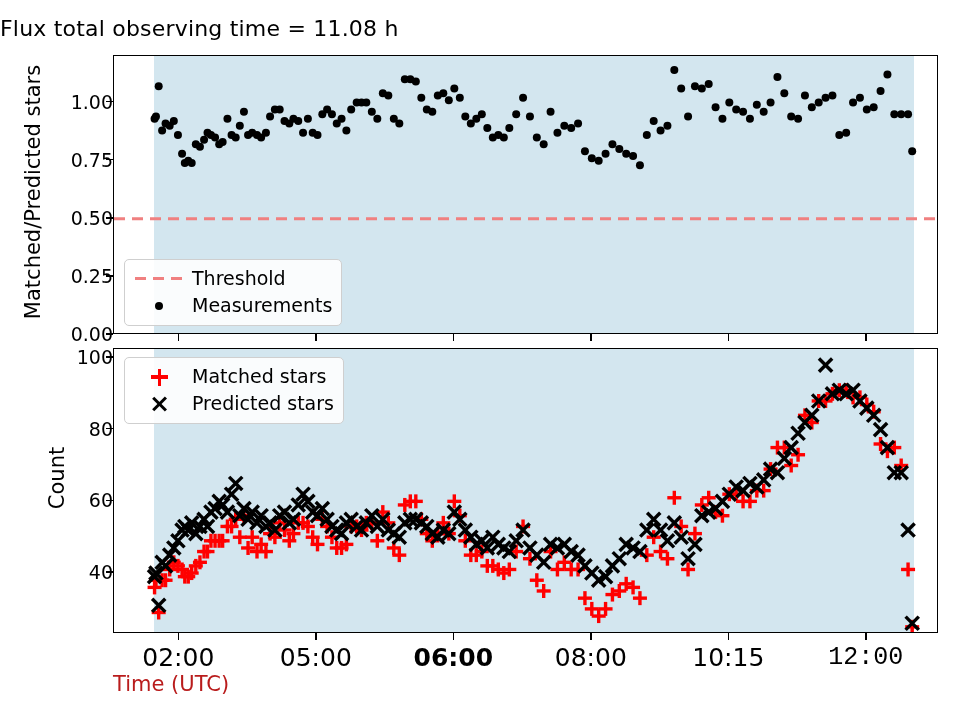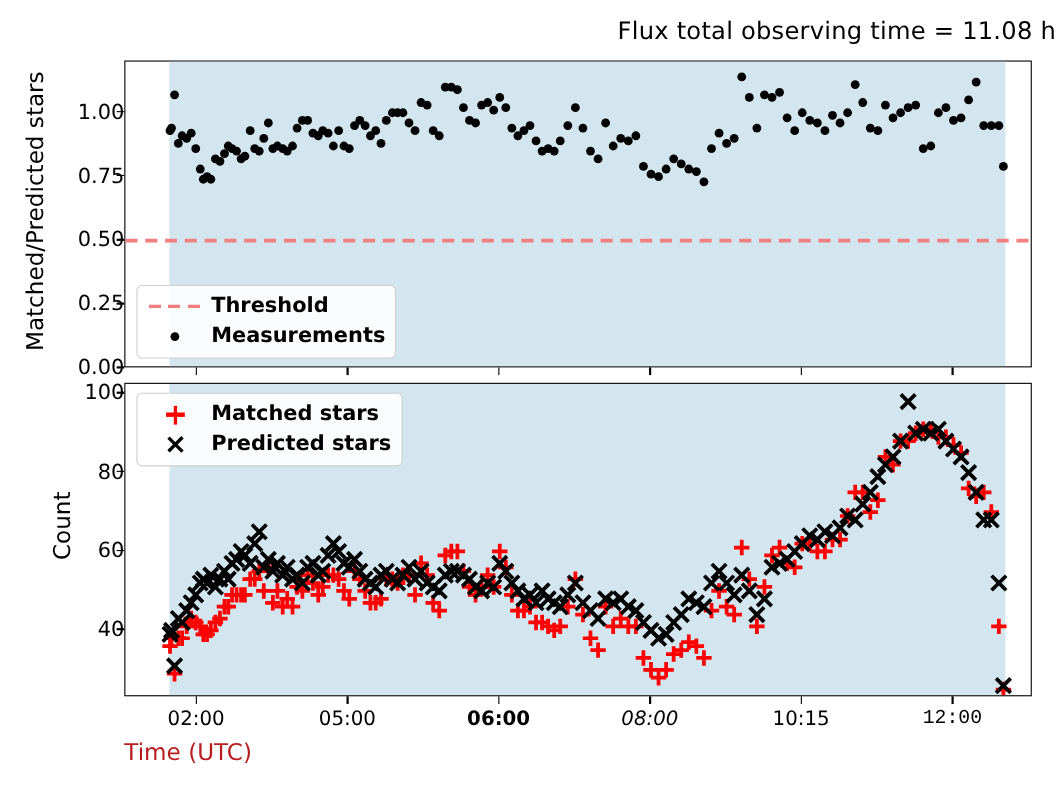--- a/index.html
+++ b/index.html
@@ -1,20 +1,20 @@
 <!DOCTYPE html>
 <html><head>
 <meta charset="utf-8">
 <style>
   html,body{margin:0;padding:0;background:#ffffff;}
   body{width:960px;height:720px;font-family:"DejaVu Sans",sans-serif;overflow:hidden;}
   #figure{position:relative;width:960px;height:720px;background:#ffffff;}
 
   .title{
-    position:absolute;left:0;top:16px;width:960px;text-align:right;
+    position:absolute;left:0;top:16px;width:960px;text-align:left;
     font-size:22px;color:#000;letter-spacing:0.2px;
   }
 
   .panel{position:absolute;box-sizing:border-box;border:1.6px solid #000;background:#fff;overflow:hidden;}
   #panel-top{left:113px;top:55px;width:825px;height:279px;}
   #panel-bottom{left:113px;top:348px;width:825px;height:285px;}
 
   .shade{position:absolute;top:0;bottom:0;background:#d3e6ef;}
 
   .svg-layer{position:absolute;left:0;top:0;width:100%;height:100%;}
@@ -26,38 +26,38 @@
   #ylabel-top{width:279px;left:-107px;top:180px;transform:rotate(-90deg);}
   #ylabel-bottom{width:285px;left:-86px;top:466px;transform:rotate(-90deg);}
 
   .ytick{
     position:absolute;right:0;font-size:19px;color:#000;text-align:right;
     width:95px;transform:translateY(-50%);padding-right:13px;
   }
   .ytickmark{position:absolute;width:7px;height:1.6px;background:#000;}
 
   .xtick{
-    position:absolute;font-size:18px;color:#000;text-align:center;
+    position:absolute;font-size:25px;color:#000;text-align:center;
     width:120px;transform:translateX(-50%);
   }
   .xtickmark{position:absolute;width:1.6px;height:7px;background:#000;}
 
   .xlabel{
     position:absolute;left:113px;width:825px;
     font-size:21px;color:#b91c1c;top:672px;
   }
 
   .legend{
     position:absolute;background:rgba(255,255,255,0.88);
     border:1px solid #cfcfcf;border-radius:5px;padding:5px 9px 6px 9px;
     font-size:19px;color:#000;line-height:1.33;
   }
   .legend-row{display:flex;align-items:center;height:27px;}
   .legend-key{width:52px;height:22px;position:relative;flex:0 0 52px;}
-  .legend-text{padding-left:6px;white-space:nowrap;font-weight:bold;}
+  .legend-text{padding-left:6px;white-space:nowrap;}
 
   .key-dash{
     position:absolute;left:1px;top:9px;width:50px;height:3.2px;
     background:repeating-linear-gradient(to right,#f08080 0 11px,transparent 11px 18px);
   }
   .key-dot{position:absolute;left:21px;top:7.5px;width:8px;height:8px;border-radius:50%;background:#000;}
   .key-plus{position:absolute;left:17px;top:3px;width:17px;height:17px;}
   .key-plus:before,.key-plus:after{content:"";position:absolute;background:#ff0000;}
   .key-plus:before{left:6.6px;top:0;width:3.6px;height:17px;}
   .key-plus:after{left:0;top:6.6px;width:17px;height:3.6px;}
@@ -1369,21 +1369,21 @@
   <div id="xticks">
       <div class="xtick" style="left: 178.312px; top: 643px;">02:00</div>
       <div class="xtickmark" style="left: 177.512px; top: 633px;"></div>
       <div class="xtickmark" style="left: 177.512px; top: 334px;"></div>
       <div class="xtick" style="left: 315.812px; top: 643px;">05:00</div>
       <div class="xtickmark" style="left: 315.012px; top: 633px;"></div>
       <div class="xtickmark" style="left: 315.012px; top: 334px;"></div>
       <div class="xtick" style="left: 453.312px; top: 643px; font-weight: bold;">06:00</div>
       <div class="xtickmark" style="left: 452.512px; top: 633px;"></div>
       <div class="xtickmark" style="left: 452.512px; top: 334px;"></div>
-      <div class="xtick" style="left: 590.812px; top: 643px; font-style: italic;">08:00</div>
+      <div class="xtick" style="left: 590.812px; top: 643px;">08:00</div>
       <div class="xtickmark" style="left: 590.013px; top: 633px;"></div>
       <div class="xtickmark" style="left: 590.013px; top: 334px;"></div>
       <div class="xtick" style="left: 728.312px; top: 643px;">10:15</div>
       <div class="xtickmark" style="left: 727.512px; top: 633px;"></div>
       <div class="xtickmark" style="left: 727.512px; top: 334px;"></div>
       <div class="xtick" style="left: 865.812px; top: 643px; font-family: Liberation Mono, monospace;">12:00</div>
       <div class="xtickmark" style="left: 865.013px; top: 633px;"></div>
       <div class="xtickmark" style="left: 865.013px; top: 334px;"></div>
     </div>
   <div class="xlabel">Time (UTC)</div>

